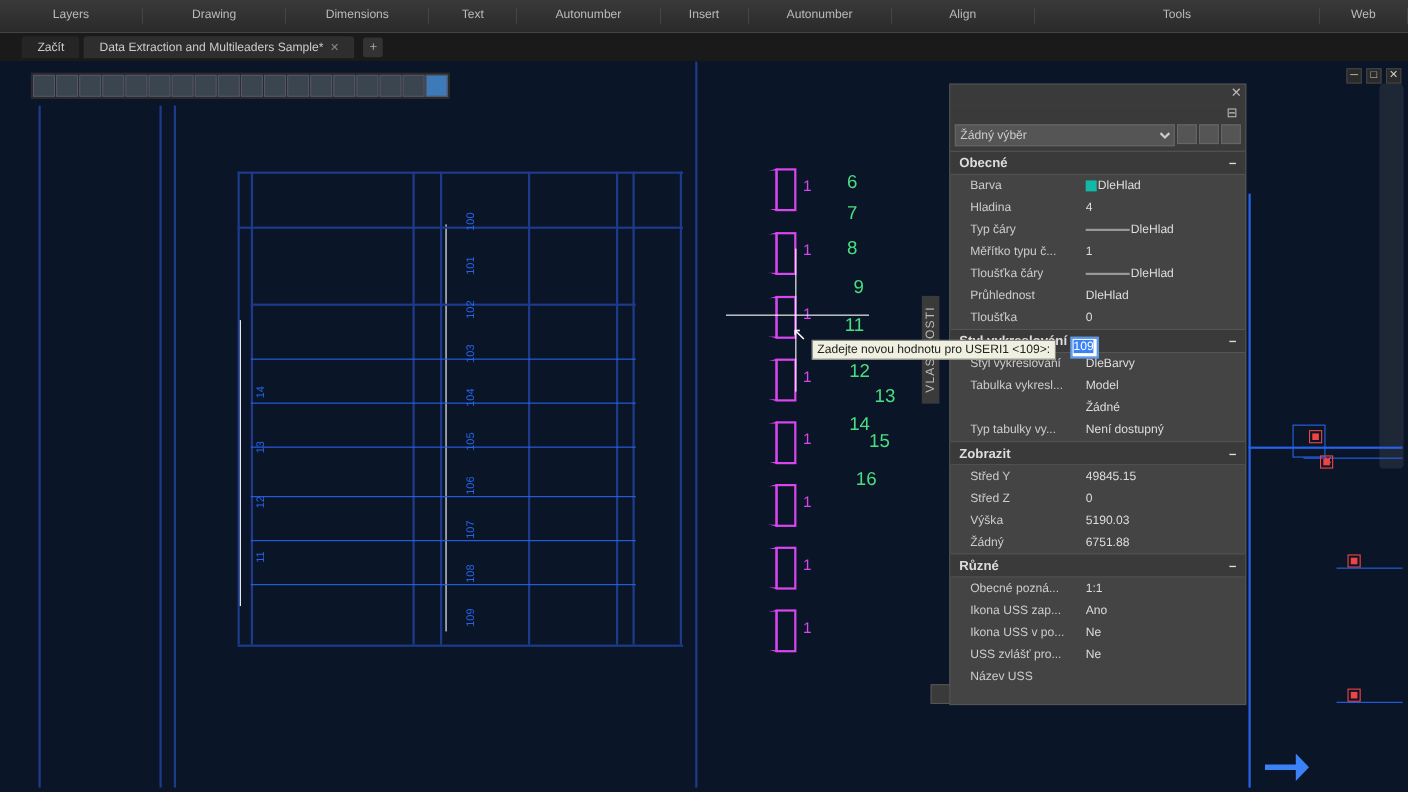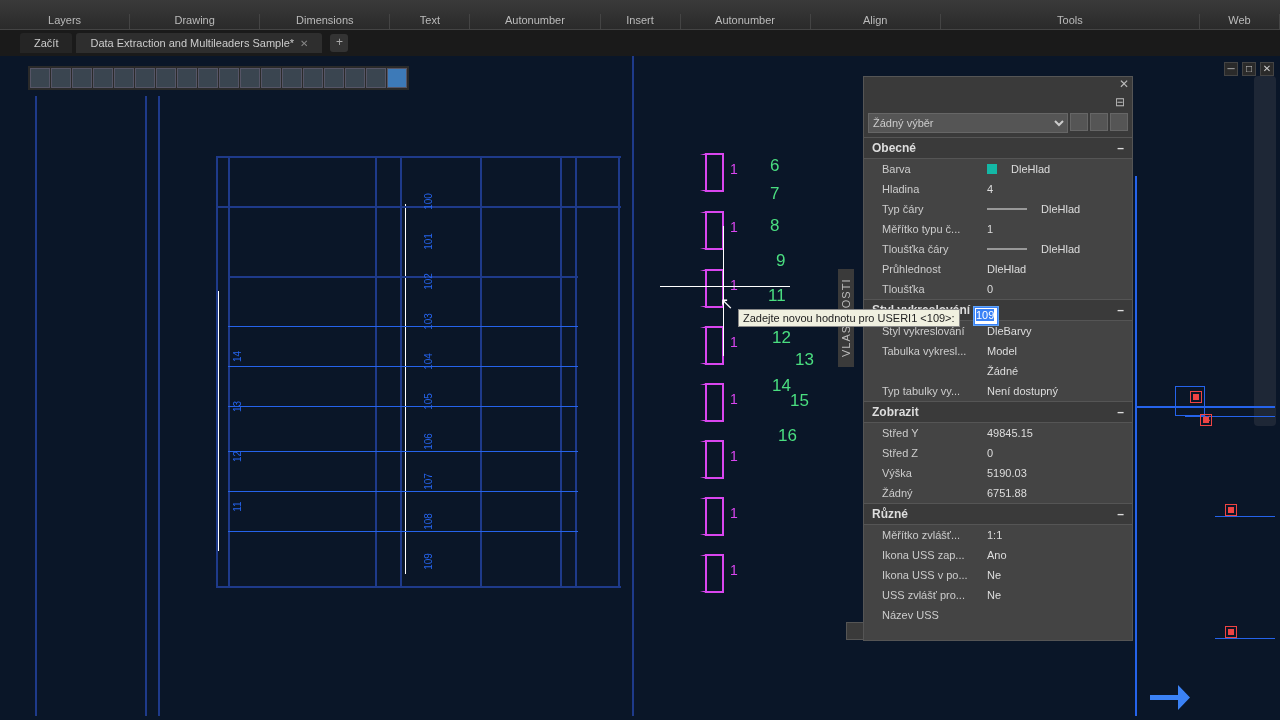--- a/index.html
+++ b/index.html
@@ -1,17 +1,17 @@
 <!DOCTYPE html>
 <html><head>
 <meta charset="utf-8">
 <style>
 html,body{margin:0;padding:0;width:1280px;height:720px;background:#0a1628;font-family:"Segoe UI",Tahoma,sans-serif;font-size:12px;color:#ccc;overflow:hidden}
 *{box-sizing:border-box}
-.ribbon{height:30px;background:linear-gradient(#3a3a3a,#2a2a2a);display:flex;align-items:flex-end;border-bottom:1px solid #444}
+.ribbon{height:30px;background:linear-gradient(#3a3a3a,#2a2a2a);display:flex;align-items:center;border-bottom:1px solid #444}
 .rgroup{flex:1;text-align:center;font-size:11px;color:#bbb;padding-bottom:3px;border-right:1px solid #444}
 .rgroup.small{flex:0 0 80px}
 .tabs{height:26px;background:#1a1a1a;display:flex;align-items:center;padding-left:20px}
 .tab{height:20px;padding:2px 14px;background:#2e2e2e;border-radius:3px 3px 0 0;margin-right:4px;font-size:11px;color:#ccc;display:flex;align-items:center;gap:6px}
 .tab.start{background:#252525}
 .tab-close{color:#888;font-size:10px}
 .tab-add{width:18px;height:18px;background:#333;border-radius:3px;text-align:center;line-height:16px;color:#aaa;margin-left:4px}
 .workspace{position:relative;height:664px;background:#0a1628}
 .toolbar{position:absolute;top:10px;left:28px;height:24px;display:flex;gap:1px;background:#2a2a2a;padding:2px;z-index:5}
 .tbtn{width:20px;height:20px;background:#3a4550;border:1px solid #556}
@@ -29,21 +29,21 @@
 .num{position:absolute;color:#4ade80;font-size:17px}
 .panel{position:absolute;top:20px;right:147px;width:270px;height:565px;background:#444;border:1px solid #555;font-size:12px;z-index:10}
 .phead{display:flex;justify-content:space-between;background:#3a3a3a;height:18px}
 .pclose{width:16px;text-align:center;color:#bbb}
 .pselect{display:flex;padding:4px;gap:2px;background:#3a3a3a}
 .pselect select{flex:1;background:#555;color:#ccc;border:1px solid #666;font-size:11px;height:20px}
 .picon{width:18px;height:18px;background:#555;border:1px solid #666}
 .section{background:#3a3a3a;padding:3px 8px;font-weight:bold;color:#ddd;display:flex;justify-content:space-between;border-top:1px solid #555;border-bottom:1px solid #555}
 .prop-row{display:flex;padding:2px 0 2px 18px;line-height:16px}
 .prop-k{width:105px;color:#ccc;font-size:11px;overflow:hidden;white-space:nowrap;text-overflow:ellipsis}
-.prop-v{flex:1;color:#ddd;font-size:11px;display:flex;align-items:center;gap:14px}
+.prop-v{flex:1;color:#ddd;font-size:11px;display:flex;align-items:center;gap:1px}
 .swatch{width:10px;height:10px;background:#14b8a6;display:inline-block}
 .linepreview{width:40px;height:0;border-top:2px solid #999;display:inline-block}
 .vtab{position:absolute;left:-18px;top:50%;transform:rotate(-90deg);transform-origin:left;background:#3a3a3a;color:#bbb;padding:2px 10px;font-size:11px;letter-spacing:1px}
 .pfoot{position:absolute;bottom:0;left:-18px;width:18px;height:18px;background:#3a3a3a;border:1px solid #555}
 .tooltip{position:absolute;top:253px;left:738px;background:#f0f0e0;color:#222;font-size:11px;padding:2px 4px;border:1px solid #888;z-index:20;white-space:nowrap}
 .editbox{position:absolute;top:251px;left:974px;width:24px;height:18px;background:#fff;color:#000;border:1px solid #3b82f6;font-size:11px;text-align:left;z-index:21;padding:1px;outline:1px solid #60a5fa}
 .edit-sel{background:#3b82f6;color:#fff}
 .cursor{position:absolute;top:238px;left:720px;z-index:19;color:#fff;font-size:16px}
 .cross-h{position:absolute;top:230px;left:660px;width:130px;height:1px;background:#fff;z-index:8}
 .cross-v{position:absolute;top:170px;left:723px;width:1px;height:130px;background:#fff;z-index:8}
@@ -336,21 +336,21 @@
           </div>
         </div>
       </div>
 
     <div class="section">
         <span>Různé</span>
         <span>–</span>
       </div>
     <div id="sec-misc">
         <div class="prop-row">
-          <div class="prop-k">Měřítko zvlášť...</div>
+          <div class="prop-k">Obecné pozná...</div>
           <div class="prop-v">
             <span>1:1</span>
           </div>
         </div>
         <div class="prop-row">
           <div class="prop-k">Ikona USS zap...</div>
           <div class="prop-v">
             <span>Ano</span>
           </div>
         </div>

